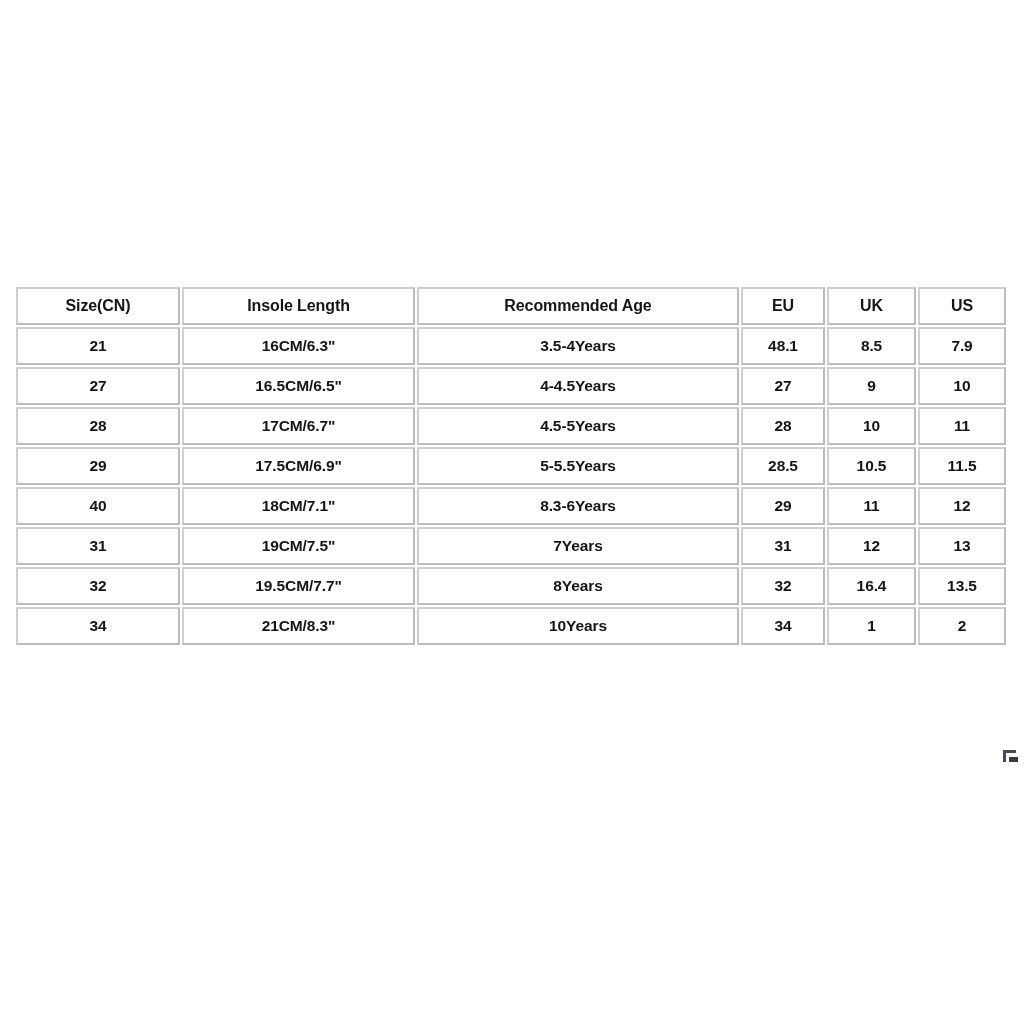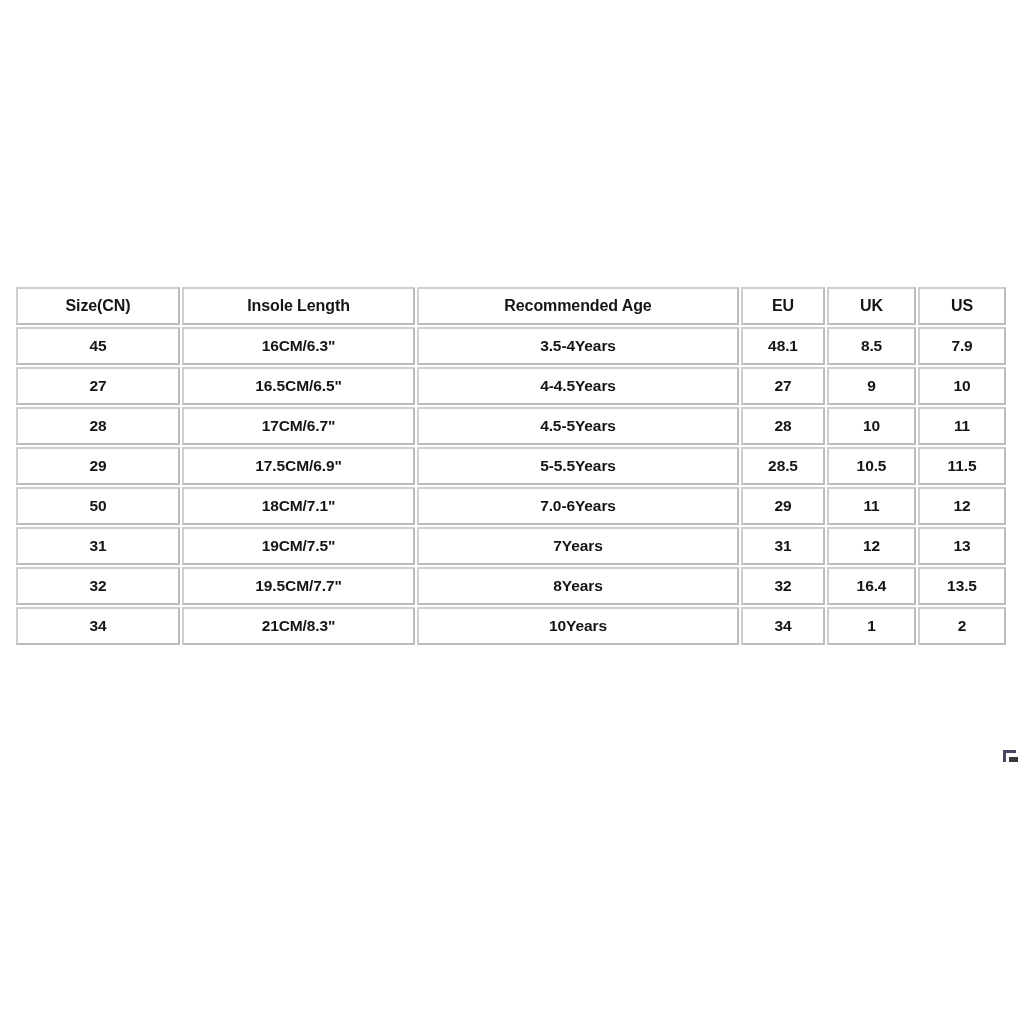--- a/index.html
+++ b/index.html
@@ -99,21 +99,21 @@
       <tr class="header-row">
         <td>Size(CN)</td>
         <td>Insole Length</td>
         <td>Recommended Age</td>
         <td>EU</td>
         <td>UK</td>
         <td>US</td>
       </tr>
 
       <tr>
-        <td>45</td>
+        <td>21</td>
         <td>16CM/6.3"</td>
         <td>3.5-4Years</td>
         <td>48.1</td>
         <td>8.5</td>
         <td>7.9</td>
       </tr>
       <tr>
         <td>27</td>
         <td>16.5CM/6.5"</td>
         <td>4-4.5Years</td>
@@ -131,23 +131,23 @@
       </tr>
       <tr>
         <td>29</td>
         <td>17.5CM/6.9"</td>
         <td>5-5.5Years</td>
         <td>28.5</td>
         <td>10.5</td>
         <td>11.5</td>
       </tr>
       <tr>
-        <td>50</td>
+        <td>40</td>
         <td>18CM/7.1"</td>
-        <td>7.0-6Years</td>
+        <td>8.3-6Years</td>
         <td>29</td>
         <td>11</td>
         <td>12</td>
       </tr>
       <tr>
         <td>31</td>
         <td>19CM/7.5"</td>
         <td>7Years</td>
         <td>31</td>
         <td>12</td>

